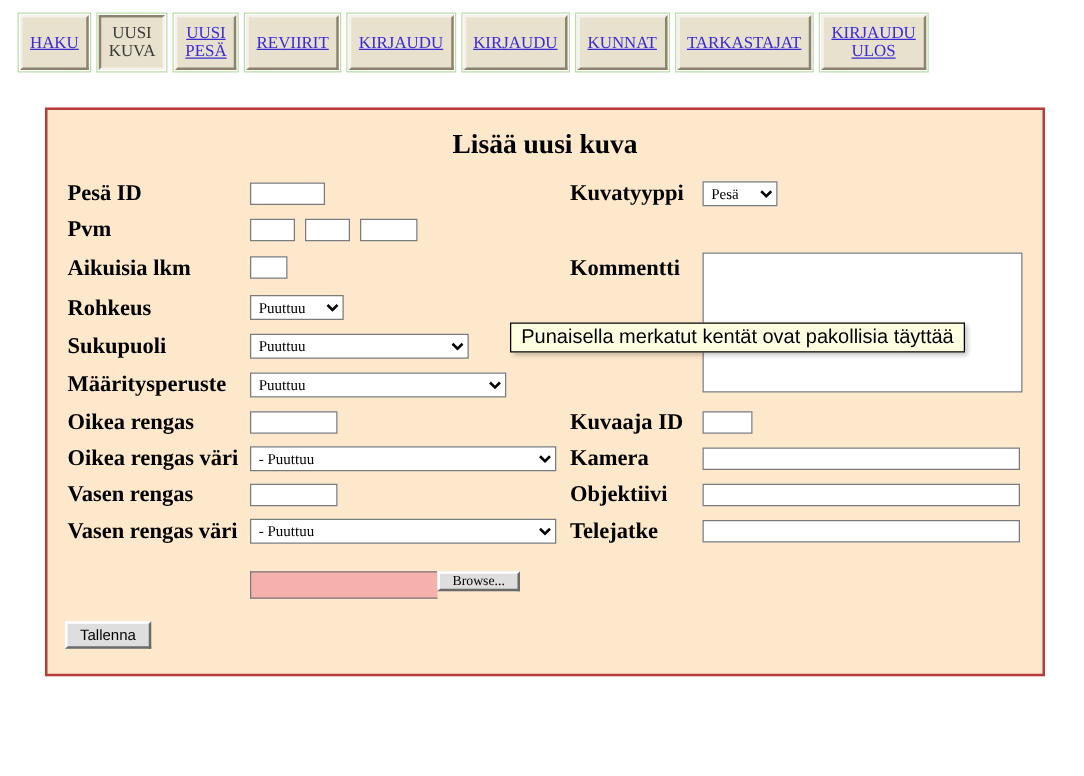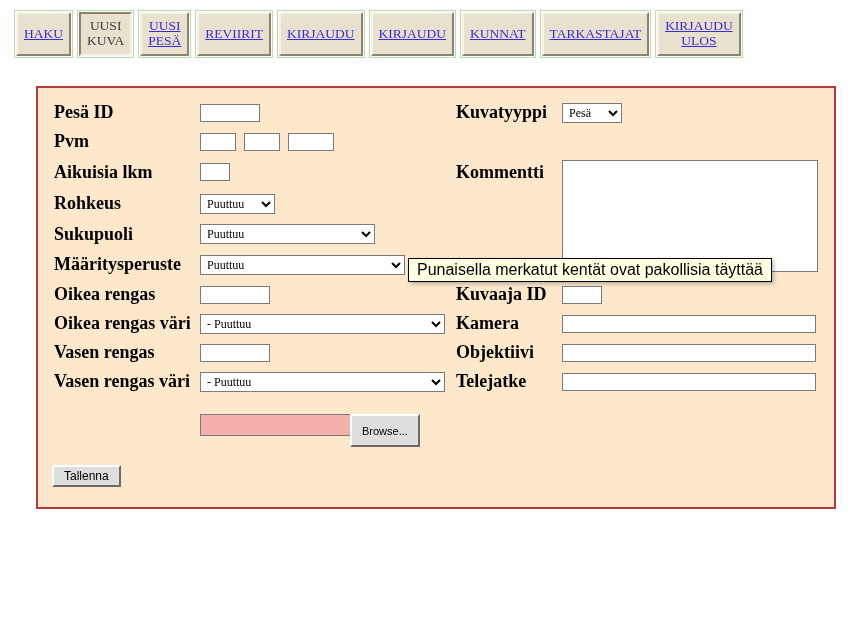--- a/index.html
+++ b/index.html
@@ -108,26 +108,26 @@
   .file-row { display:flex; align-items:stretch; }
   .file-path {
     flex: 0 0 150px;
     background: #f7b1ad;
     border: 1px solid #7a7a7a;
     border-right: none;
     height: 22px;
     box-sizing: border-box;
   }
   .file-btn {
-    height: 33px;
+    height: 16px;
     padding: 0 10px;
     border: 2px solid;
     border-color: #fff #6b6b6b #6b6b6b #fff;
     background: #dedede;
-    font-family: Liberation Sans, sans-serif;
+    font-family: Liberation Serif, serif;
     font-size: 11px;
     cursor: pointer;
   }
 
   .save-btn {
     margin-top: 18px;
     margin-left: -2px;
     padding: 2px 10px;
     border: 2px solid;
     border-color: #fff #6b6b6b #6b6b6b #fff;
@@ -181,20 +181,21 @@
   <div class="nav-cell">
     <div class="nav-btn">TARKASTAJAT</div>
   </div>
   <div class="nav-cell">
     <div class="nav-btn">KIRJAUDU
 ULOS</div>
   </div>
 </div>
 
 <div class="panel">
+  <h1>Lisää uusi kuva</h1>
 
   <div class="form-grid">
 
     <div class="lab">Pesä ID</div>
     <div>
       <input class="fld req" style="width: 60px;" value="">
     </div>
     <div class="lab">Kuvatyyppi</div>
     <div>
       <select class="fld" style="width:60px">

